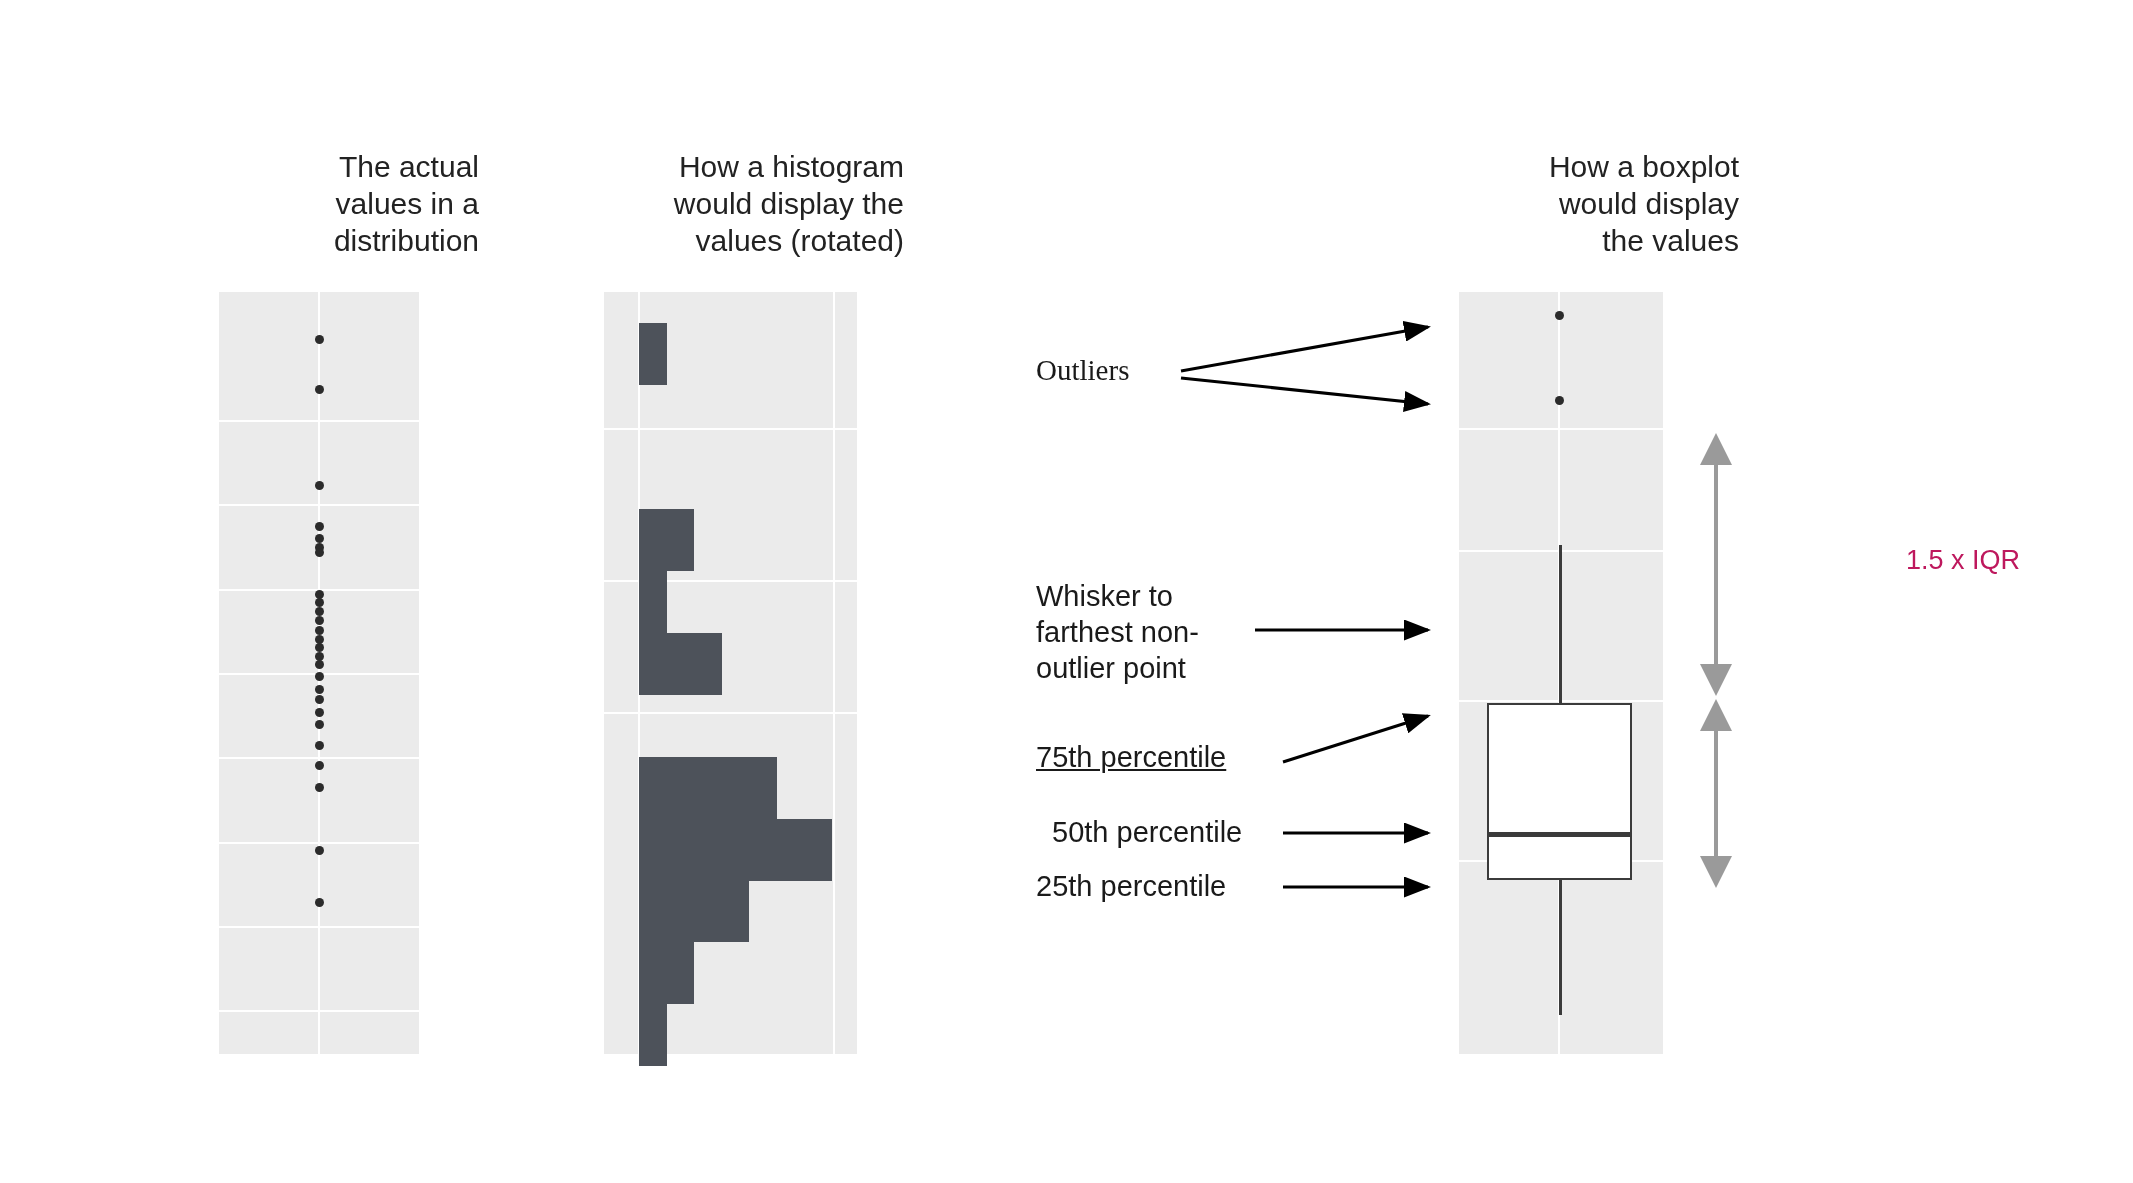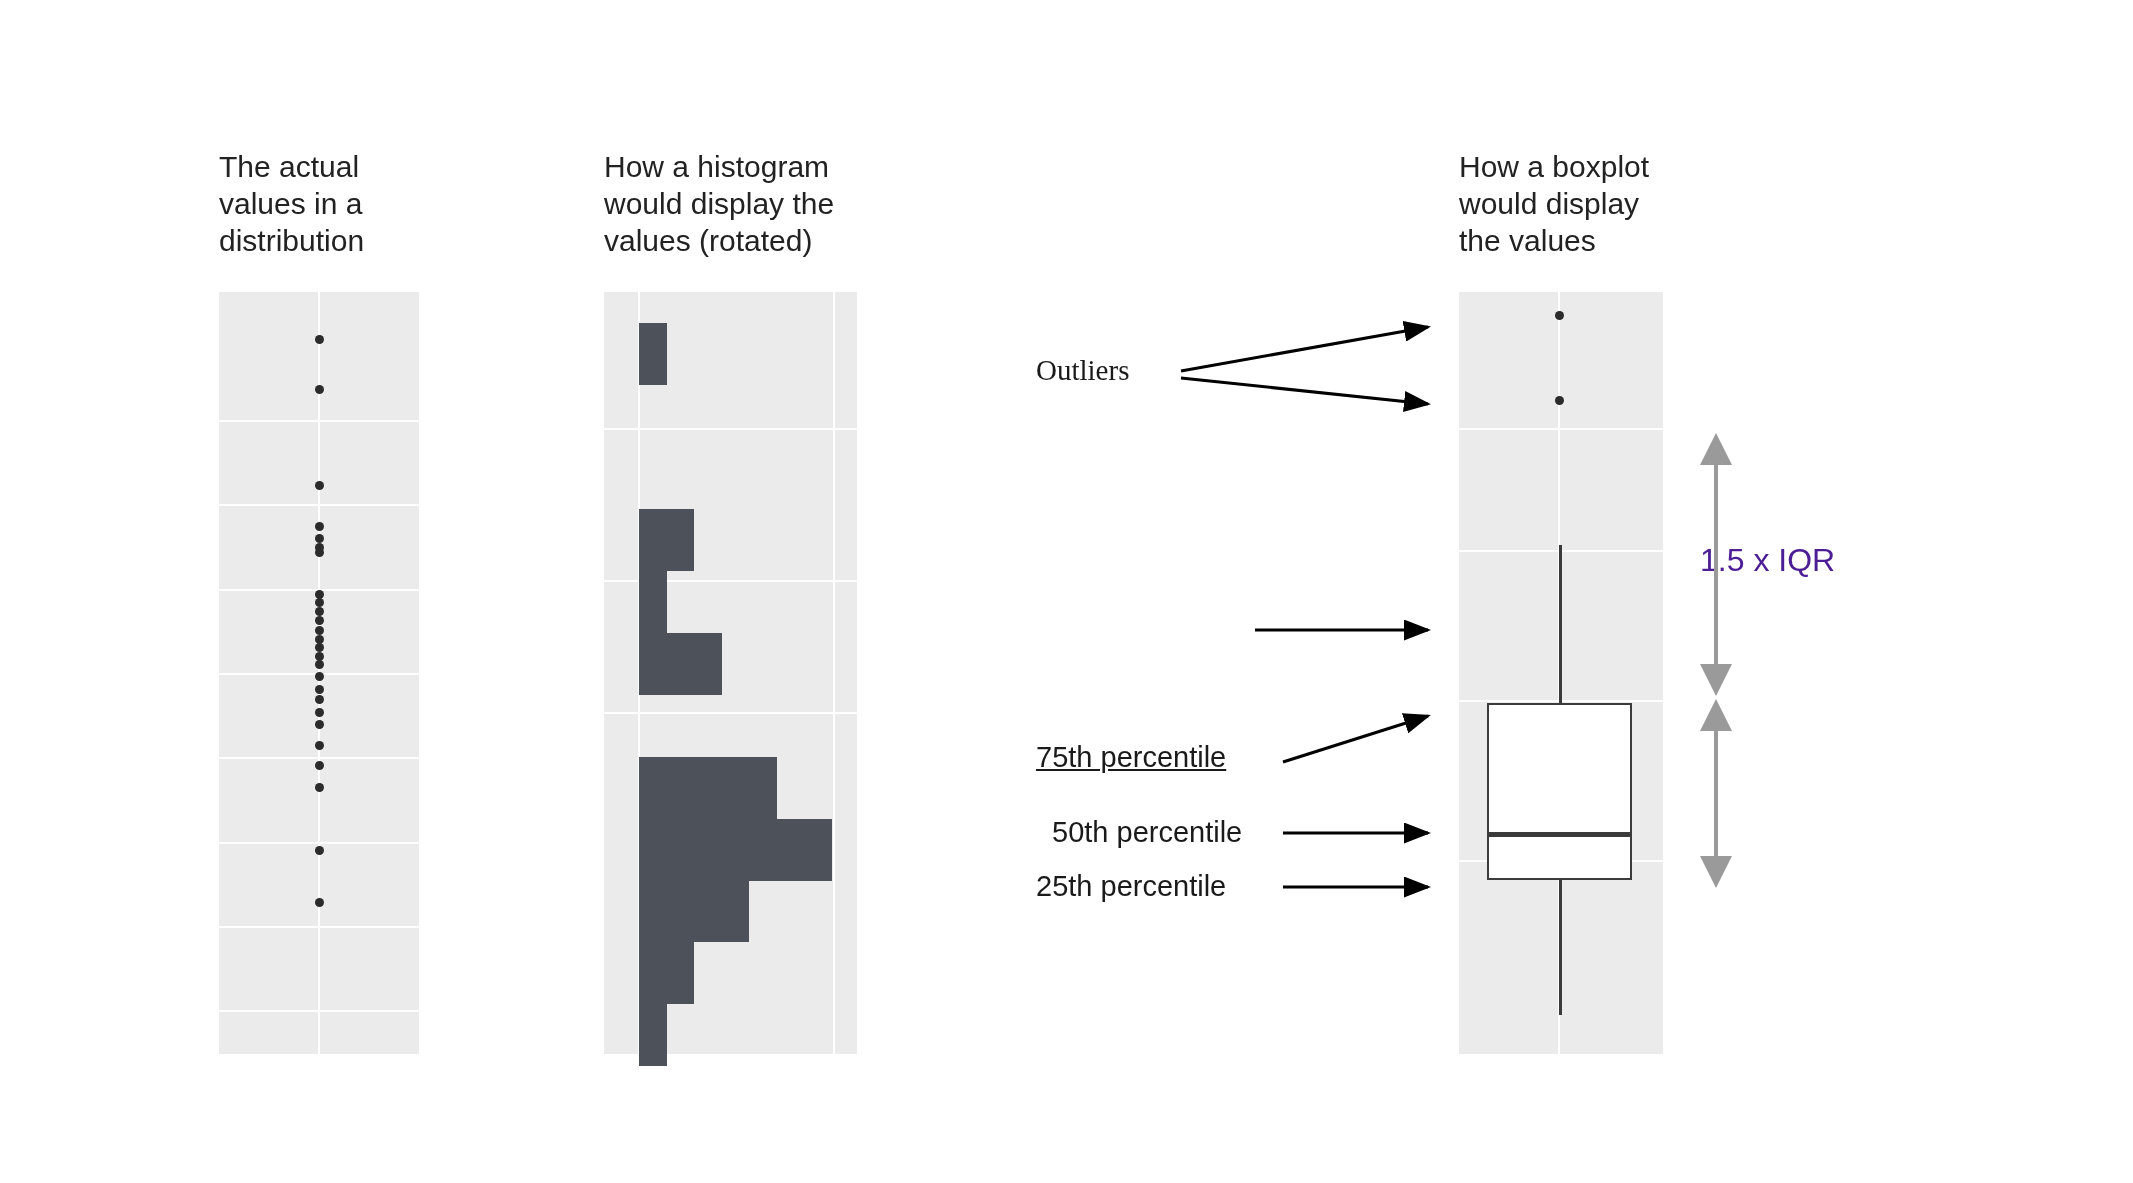--- a/index.html
+++ b/index.html
@@ -20,20 +20,21 @@
     width: 2133px;
     height: 1183px;
   }
   .panel-title {
     position: absolute;
     font-size: 30px;
     line-height: 37px;
     color: #222222;
     white-space: pre-line;
     font-weight: 400;
+    text-align: right;
   }
   .plot-bg {
     position: absolute;
     background: #ebebeb;
   }
   .gridline-h {
     position: absolute;
     height: 2px;
     background: #ffffff;
   }
@@ -55,24 +56,24 @@
   }
   .annot-label {
     position: absolute;
     font-size: 29px;
     line-height: 36px;
     color: #1a1a1a;
     white-space: pre-line;
   }
   .iqr-label {
     position: absolute;
-    font-size: 32px;
+    font-size: 27px;
     line-height: 36px;
-    color: #4c1d95;
-    text-align: left;
+    color: #be185d;
+    text-align: right;
     white-space: pre-line;
   }
   .box-rect {
     position: absolute;
     background: #ffffff;
     border: 2px solid #3b3b3b;
     box-sizing: border-box;
   }
   .median-line {
     position: absolute;
@@ -176,20 +177,23 @@
   <div class="whisker-line" style="left:1559px; top:545px; height:158px;"></div>
   <div class="whisker-line" style="left:1559px; top:880px; height:135px;"></div>
 
   <div class="box-rect" style="left:1487px; top:703px; width:145px; height:177px;"></div>
   <div class="median-line" style="left:1487px; top:832px; width:145px;"></div>
 
   <div class="dot" style="left:1555px; top:311px;"></div>
   <div class="dot" style="left:1555px; top:396px;"></div>
 
   <div class="annot-label" style="left:1036px; top:352px; width:220px;font-family:Liberation Serif, serif;">Outliers</div>
+  <div class="annot-label" style="left:1036px; top:578px; width:260px;">Whisker to
+farthest non-
+outlier point</div>
   <div class="annot-label" style="left:1036px; top:739px; width:260px;text-decoration:underline;">75th percentile</div>
   <div class="annot-label" style="left:1052px; top:814px; width:260px;">50th percentile</div>
   <div class="annot-label" style="left:1036px; top:868px; width:260px;">25th percentile</div>
 
   <div class="iqr-label" style="left:1700px; top:542px; width:320px;">1.5 x IQR</div>
 
   <svg class="overlay" viewBox="0 0 2133 1183">
     <defs>
       <marker id="arrowhead" markerWidth="9" markerHeight="7" refX="8" refY="3.5" orient="auto">
         <polygon points="0 0, 9 3.5, 0 7" fill="#000000"></polygon>

